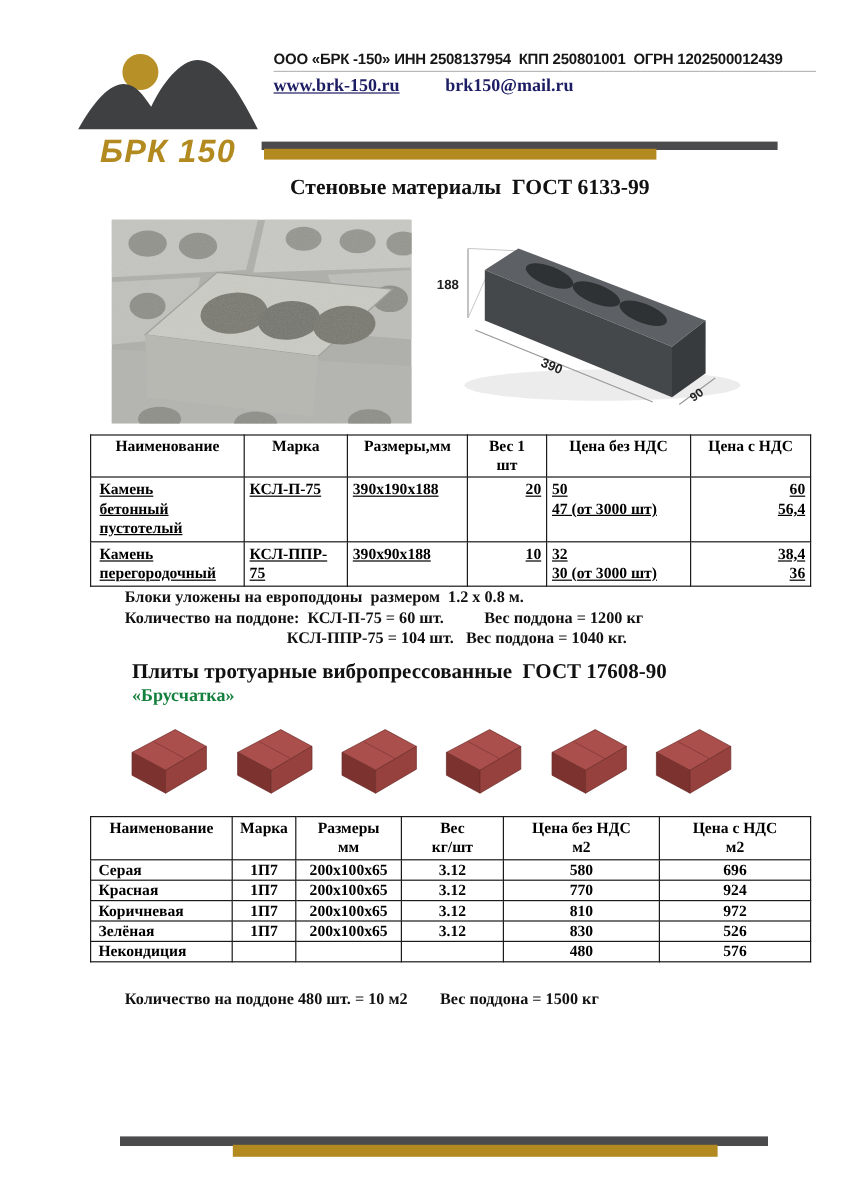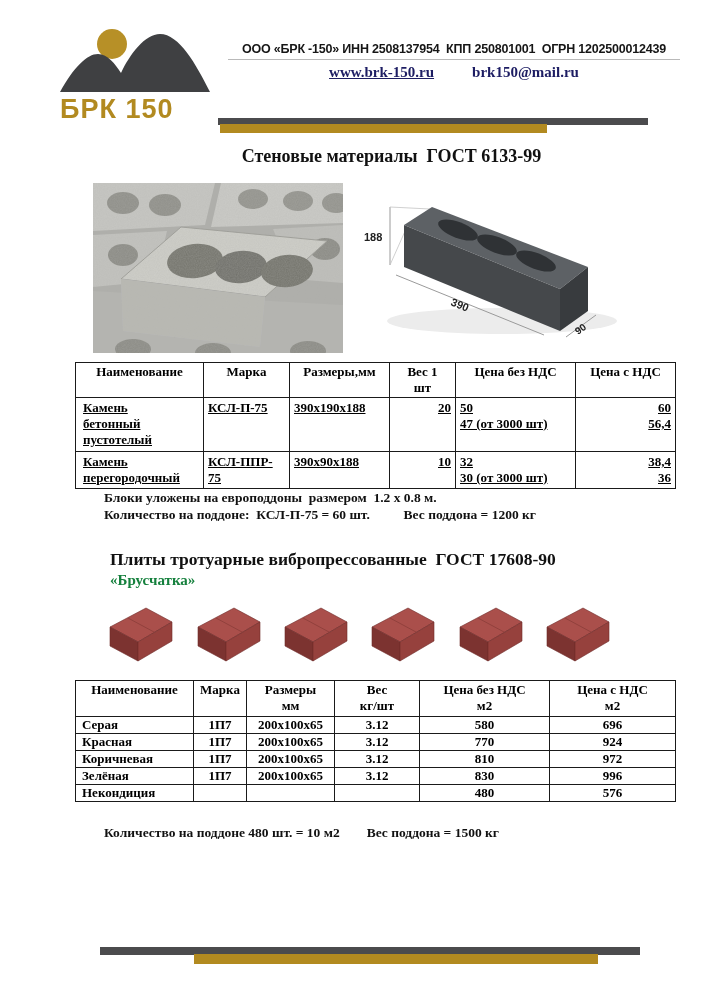--- a/index.html
+++ b/index.html
@@ -2,26 +2,26 @@
 <html><head>
 <meta charset="utf-8">
 <style>
   * { margin:0; padding:0; box-sizing:border-box; }
   body { background:#888; font-family:"Liberation Serif", serif; }
   .page {
     position:relative; width:707px; height:1000px; margin:0 auto;
     background:#ffffff; overflow:hidden;
   }
   
-  .logo { position:absolute; left:60px; top:20px; width:160px; text-align:left; }
+  .logo { position:absolute; left:60px; top:36px; width:160px; text-align:center;font-style:italic; }
   .logo-text {
     font-family:"Liberation Sans", sans-serif; font-weight:bold;
     font-size:27px; color:#b28a20; letter-spacing:1px; margin-top:-2px;
   }
-  .hdr-info { position:absolute; left:228px; top:42px; width:452px; text-align:center; }
+  .hdr-info { position:absolute; left:228px; top:42px; width:452px; text-align:left; }
   .hdr-company {
     font-family:"Liberation Sans", sans-serif; font-weight:bold; font-size:12.5px;
     letter-spacing:-0.2px; color:#161616; padding-bottom:3px;
     border-bottom:1.5px solid #b9b9b9; white-space:pre-wrap;
   }
   .hdr-addr, .hdr-phones {
     font-family:"Liberation Sans", sans-serif; font-size:11.5px; color:#8b8b8b;
     margin-top:2px; white-space:pre-wrap;
   }
   .hdr-web { margin-top:4px; font-weight:bold; font-size:15px; color:#1d1d63; }
@@ -181,20 +181,21 @@
       <td>32
 30 (от 3000 шт)</td>
       <td>38,4
 36</td>
     </tr>
   </tbody>
     </table>
 
   <div class="note" style="left:104px; top:490px;">Блоки уложены на европоддоны  размером  1.2 х 0.8 м.</div>
   <div class="note" style="left:104px; top:507px;">Количество на поддоне:  КСЛ-П-75 = 60 шт.          Вес поддона = 1200 кг</div>
+  <div class="note" style="left:239px; top:524px;">КСЛ-ППР-75 = 104 шт.   Вес поддона = 1040 кг.</div>
 
   <div class="title2">Плиты тротуарные вибропрессованные  ГОСТ 17608-90</div>
   <div class="subtitle2">«Брусчатка»</div>
 
   <div class="bricks-wrap">
     <svg width="544" height="72" viewBox="0 0 544 72">
       <defs>
         <g id="brick">
           <polygon points="12,24 48,5 74,19 40,39" fill="#aa4f4b" stroke="#6e2c2a" stroke-width="0.6"></polygon>
           <polygon points="12,24 40,39 40,58 12,43" fill="#7c3330" stroke="#6e2c2a" stroke-width="0.6"></polygon>
@@ -256,21 +257,21 @@
       <td>3.12</td>
       <td>810</td>
       <td>972</td>
     </tr>
     <tr>
       <td>Зелёная</td>
       <td>1П7</td>
       <td>200х100х65</td>
       <td>3.12</td>
       <td>830</td>
-      <td>996</td>
+      <td>526</td>
     </tr>
     <tr>
       <td>Некондиция</td>
       <td></td>
       <td></td>
       <td></td>
       <td>480</td>
       <td>576</td>
     </tr>
   </tbody>

